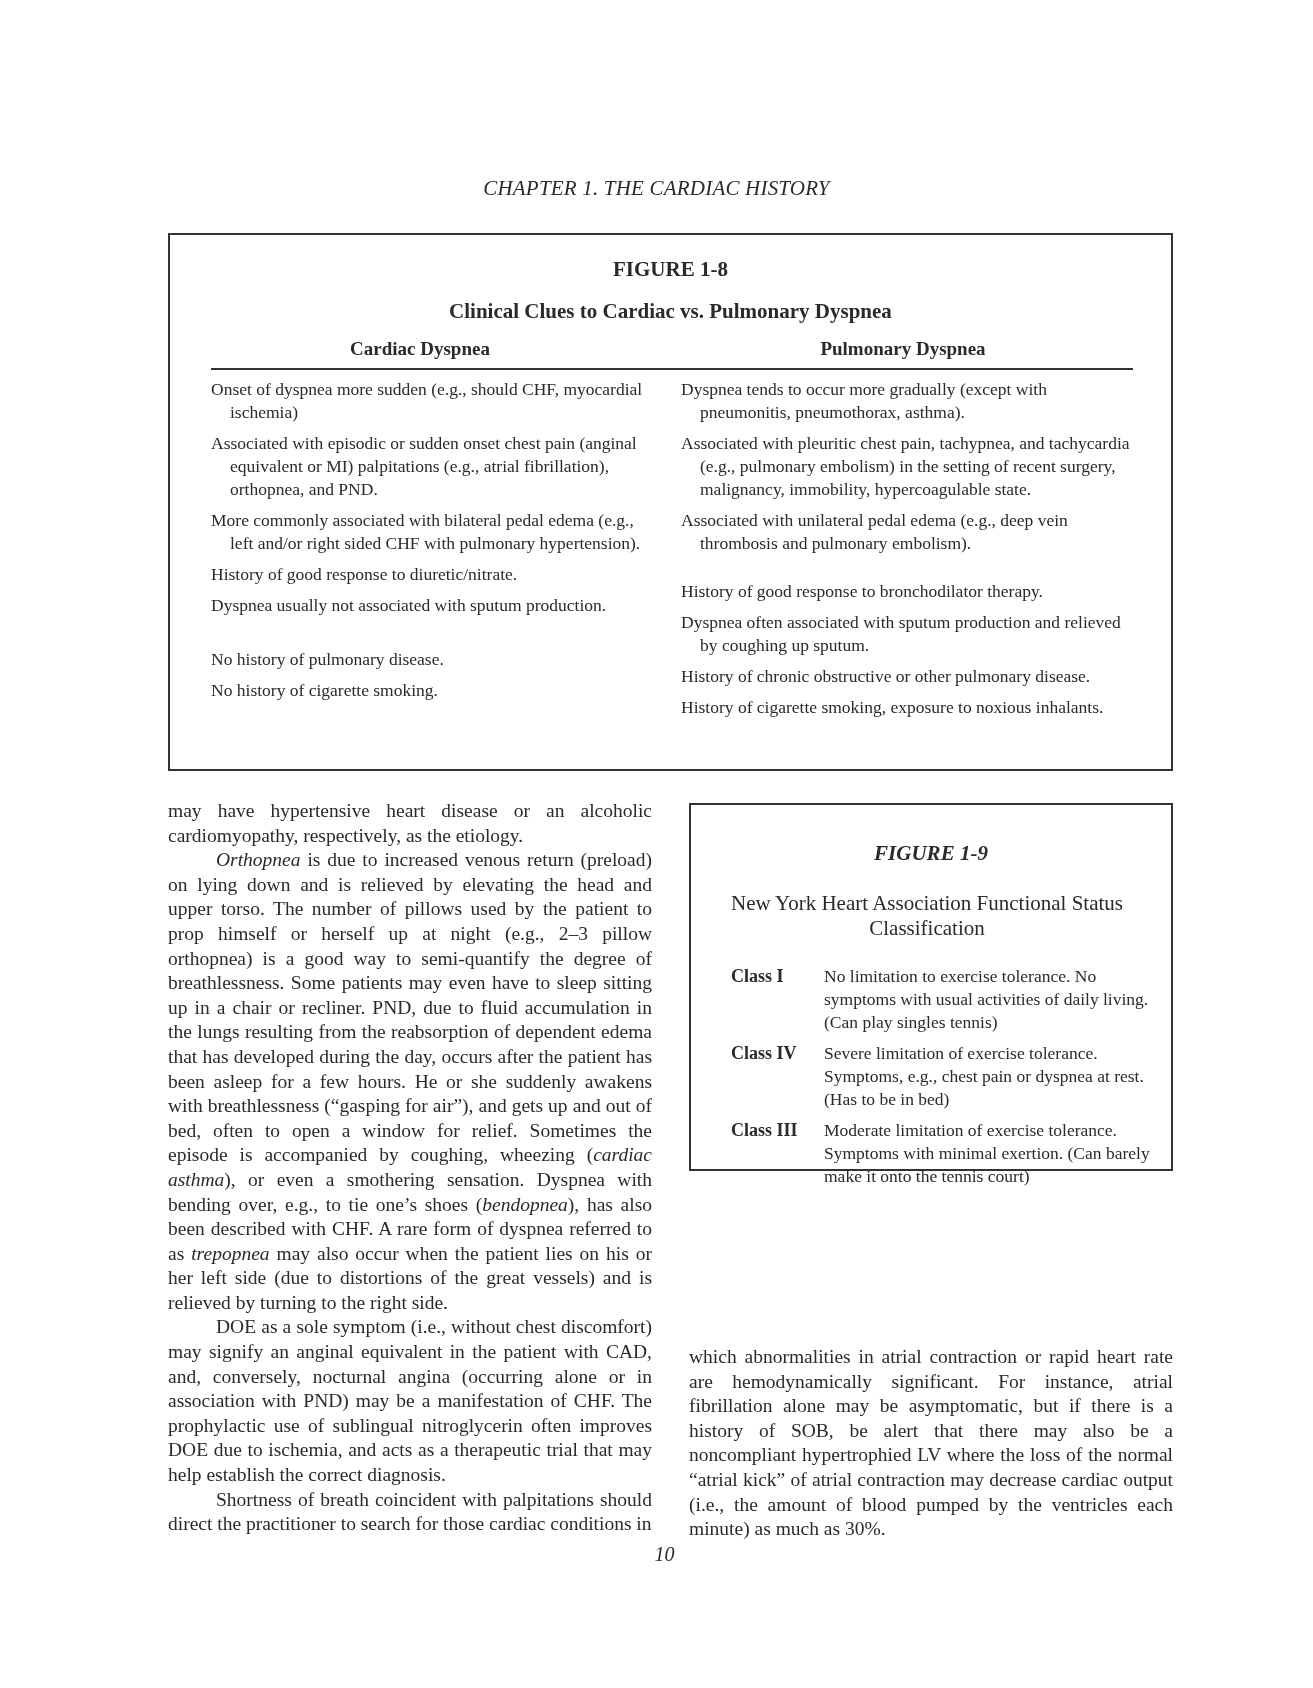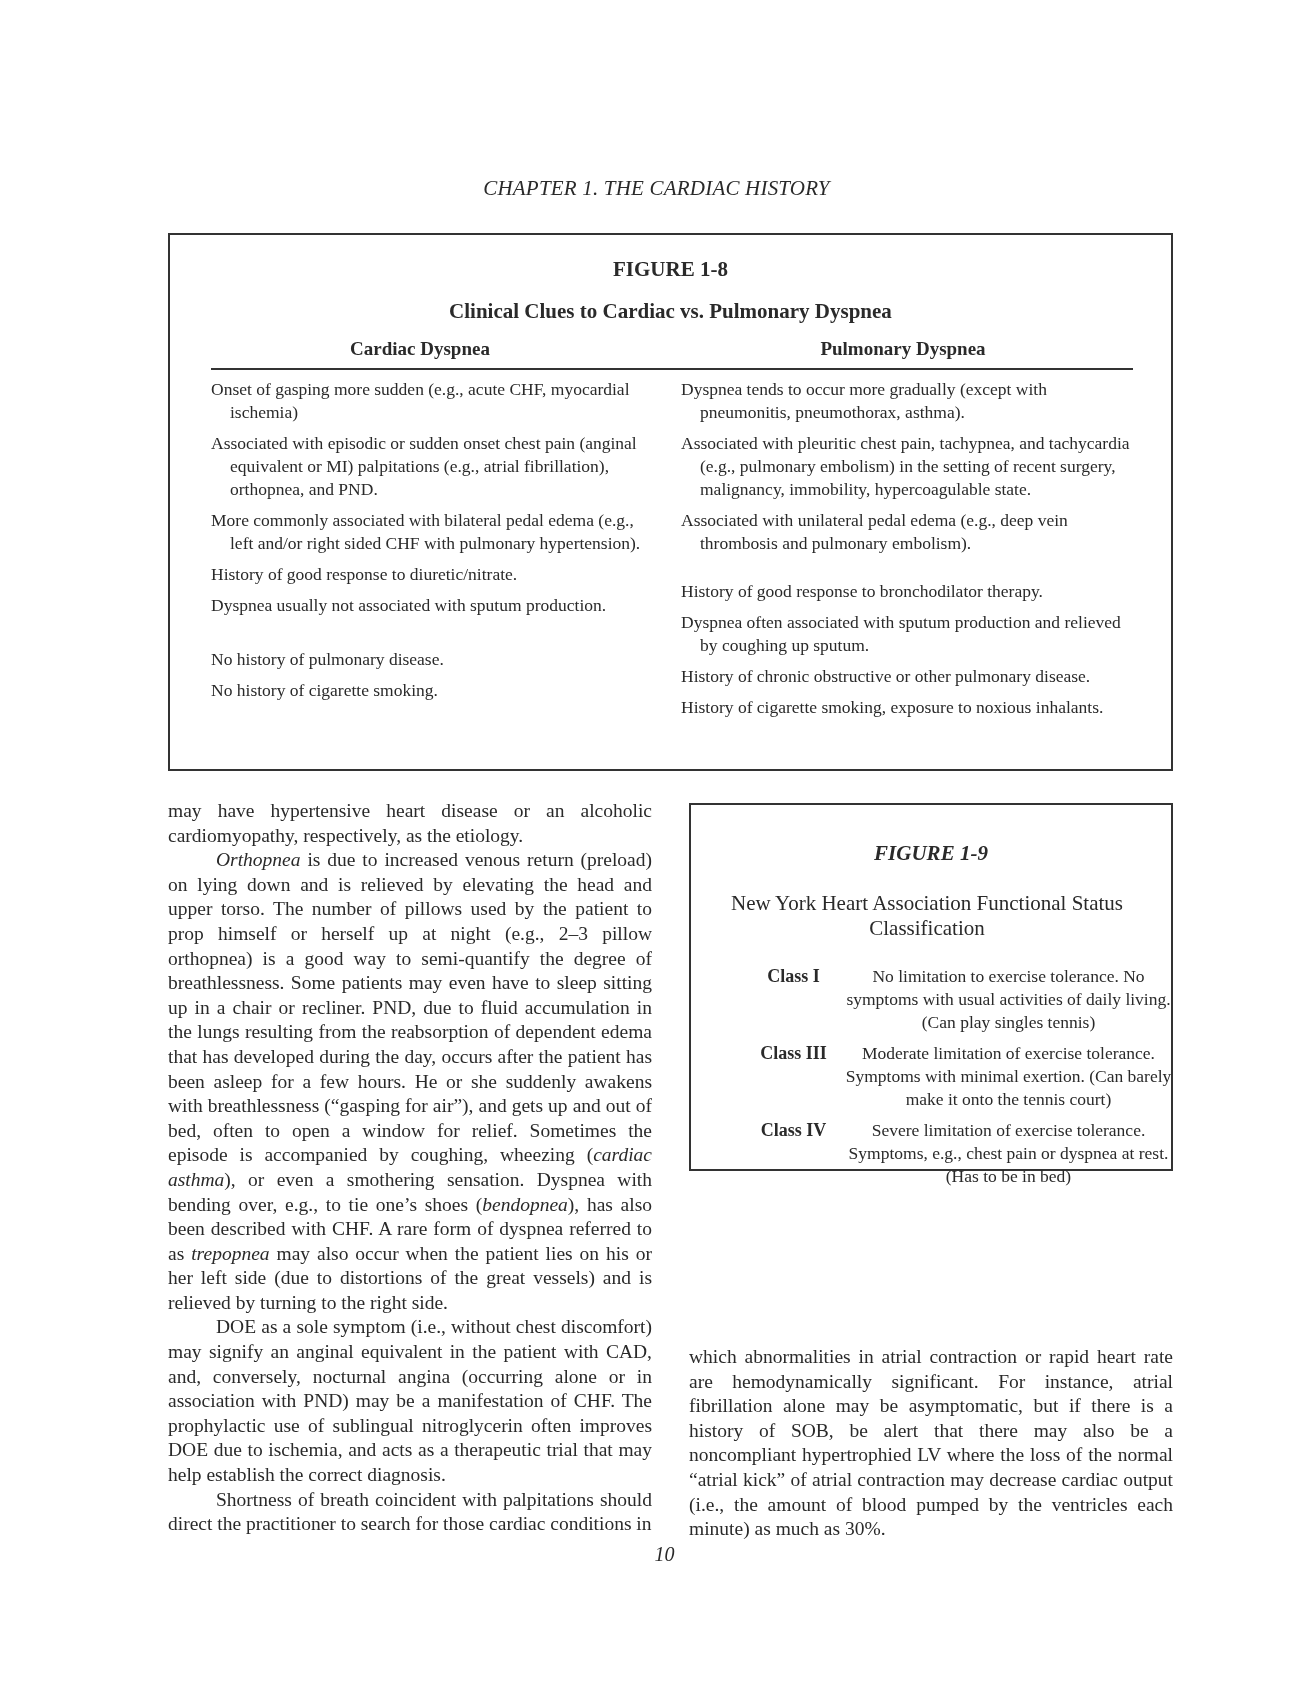--- a/index.html
+++ b/index.html
@@ -28,40 +28,40 @@
   .text-col .indent { text-indent: 48px; }
   .left-col { left: 168px; top: 799px; width: 484px; }
   .right-col { left: 689px; top: 1345px; width: 484px; }
   
   .fig9 { position: absolute; left: 689px; top: 803px; width: 484px; height: 368px;
           border: 2px solid #333; box-sizing: border-box; }
   .fig9 .fig-label { position: absolute; top: 36px; left: 0; width: 100%; text-align: center;
                      font-weight: bold; font-style: italic; font-size: 21px; }
   .fig9 .fig-title { position: absolute; top: 86px; left: 16px; width: 440px; text-align: center;
                      font-weight: normal; font-size: 21px; line-height: 25px; }
-  .fig9 .classes { position: absolute; top: 160px; left: 56px; width: 430px; text-align: center; }
+  .fig9 .classes { position: absolute; top: 160px; left: 40px; width: 430px; }
   .fig9 .class-row { display: flex; margin-bottom: 8px; }
   .fig9 .class-name { width: 93px; flex: none; font-weight: bold; font-size: 18px; line-height: 23px; }
   .fig9 .class-desc { flex: 1; font-size: 17.5px; line-height: 23px; }
   .page-number { position: absolute; top: 1543px; left: 0; width: 1313px; text-align: center;
                  font-style: italic; font-size: 20px; padding-left: 8px; }
 </style>
 </head>
 <body>
 
 <div class="running-head">CHAPTER 1.  THE CARDIAC HISTORY</div>
 
 <div class="fig8">
   <div class="fig-label">FIGURE 1-8</div>
   <div class="fig-title">Clinical Clues to Cardiac vs. Pulmonary Dyspnea</div>
   <div class="col-head left">Cardiac Dyspnea</div>
   <div class="col-head right">Pulmonary Dyspnea</div>
   <div class="rule"></div>
   <div class="col left">
-    <div class="entry">Onset of gasping more sudden (e.g., acute CHF, myocardial ischemia)</div>
+    <div class="entry">Onset of dyspnea more sudden (e.g., should CHF, myocardial ischemia)</div>
     <div class="entry">Associated with episodic or sudden onset chest pain (anginal equivalent or MI) palpitations (e.g., atrial fibrillation), orthopnea, and PND.</div>
     <div class="entry">More commonly associated with bilateral pedal edema (e.g., left and/or right sided CHF with pulmonary hypertension).</div>
     <div class="entry">History of good response to diuretic/nitrate.</div>
     <div class="entry" style="margin-bottom:31px">Dyspnea usually not associated with sputum production.</div>
     <div class="entry">No history of pulmonary disease.</div>
     <div class="entry">No history of cigarette smoking.</div>
   </div>
   <div class="col right">
     <div class="entry">Dyspnea tends to occur more gradually (except with pneumonitis, pneumothorax, asthma).</div>
     <div class="entry">Associated with pleuritic chest pain, tachypnea, and tachycardia (e.g., pulmonary embolism) in the setting of recent surgery, malignancy, immobility, hypercoagulable state.</div>
@@ -82,26 +82,26 @@
 
 <div class="fig9">
   <div class="fig-label">FIGURE 1-9</div>
   <div class="fig-title">New York Heart Association Functional Status Classification</div>
   <div class="classes">
     <div class="class-row">
       <div class="class-name">Class I</div>
       <div class="class-desc">No limitation to exercise tolerance. No symptoms with usual activities of daily living. (Can play singles tennis)</div>
     </div>
     <div class="class-row">
+      <div class="class-name">Class IV</div>
+      <div class="class-desc">Severe limitation of exercise tolerance. Symptoms, e.g., chest pain or dyspnea at rest. (Has to be in bed)</div>
+    </div>
+    <div class="class-row">
       <div class="class-name">Class III</div>
       <div class="class-desc">Moderate limitation of exercise tolerance. Symptoms with minimal exertion. (Can barely make it onto the tennis court)</div>
-    </div>
-    <div class="class-row">
-      <div class="class-name">Class IV</div>
-      <div class="class-desc">Severe limitation of exercise tolerance. Symptoms, e.g., chest pain or dyspnea at rest. (Has to be in bed)</div>
     </div>
   </div>
 </div>
 
 <div class="text-col right-col">
   <p>which abnormalities in atrial contraction or rapid heart rate are hemodynamically significant. For instance, atrial fibrillation alone may be asymptomatic, but if there is a history of SOB, be alert that there may also be a noncompliant hypertrophied LV where the loss of the normal “atrial kick” of atrial contraction may decrease cardiac output (i.e., the amount of blood pumped by the ventricles each minute) as much as 30%.</p>
 </div>
 
 <div class="page-number">10</div>
 

